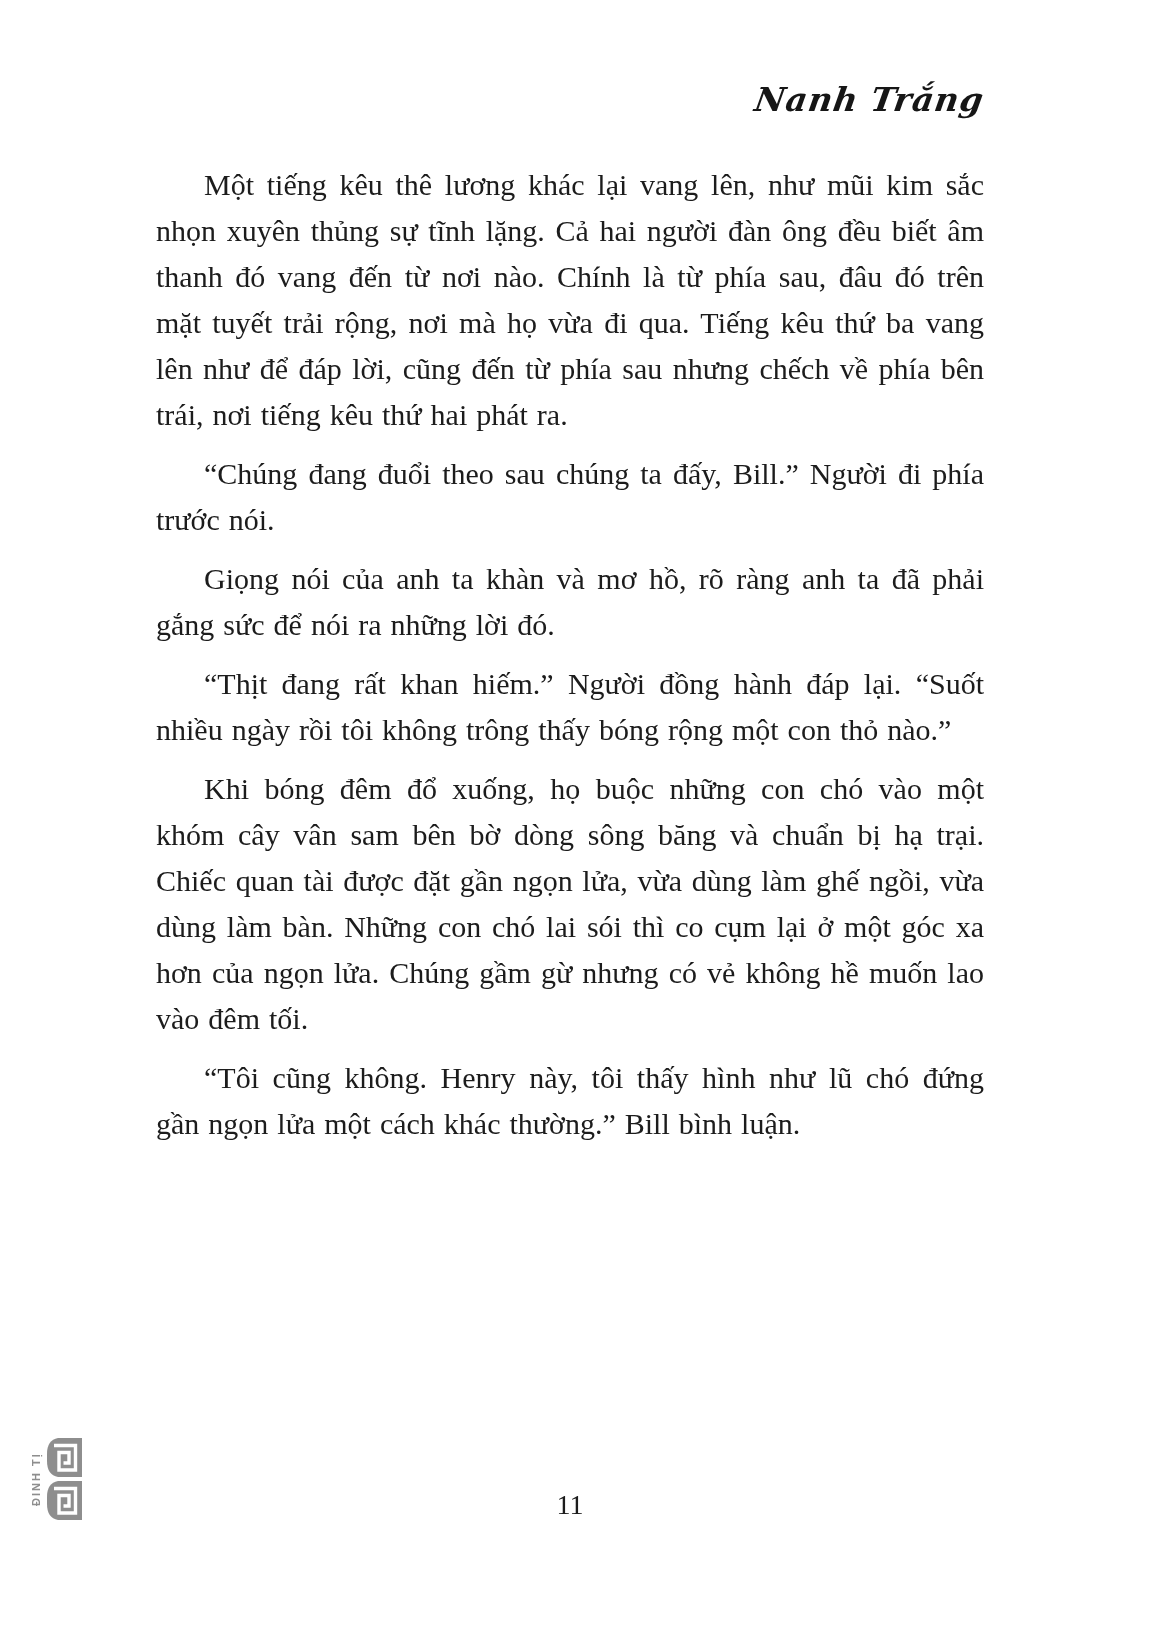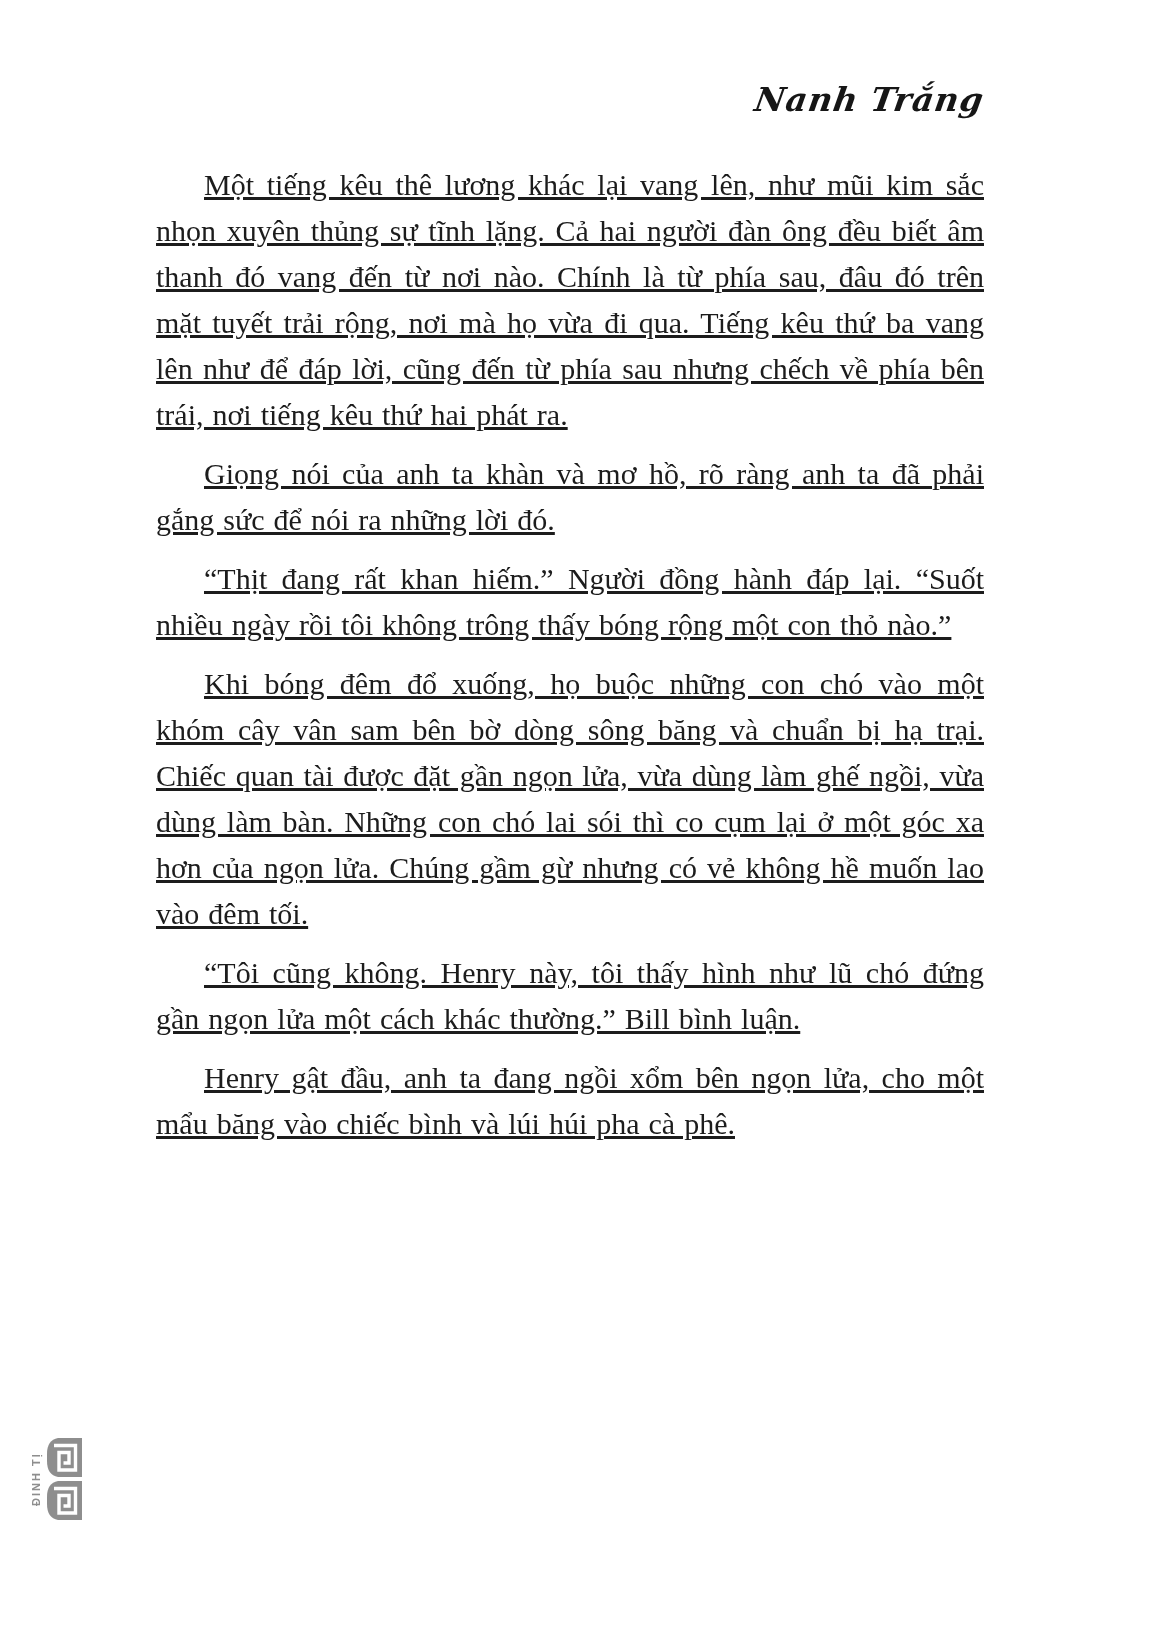--- a/index.html
+++ b/index.html
@@ -39,21 +39,20 @@
     width: 828px;
   }
   .para {
     margin: 0 0 13px 0;
     font-size: 30px;
     line-height: 46px;
     text-align: justify;
     text-indent: 48px;
     word-spacing: 1.5px;
     color: #1c1c1c;
-    text-decoration: underline;
   }
   
   .page-number {
     position: absolute;
     top: 1489px;
     left: 156px;
     width: 828px;
     text-align: center;
     font-size: 28px;
     color: #1c1c1c;
@@ -86,36 +85,37 @@
 </style>
 </head>
 <body>
 
 <div class="page">
 
   <div class="running-head">Nanh Trắng</div>
 
   <main class="content">
     <p class="para">Một tiếng kêu thê lương khác lại vang lên, như mũi kim sắc nhọn xuyên thủng sự tĩnh lặng. Cả hai người đàn ông đều biết âm thanh đó vang đến từ nơi nào. Chính là từ phía sau, đâu đó trên mặt tuyết trải rộng, nơi mà họ vừa đi qua. Tiếng kêu thứ ba vang lên như để đáp lời, cũng đến từ phía sau nhưng chếch về phía bên trái, nơi tiếng kêu thứ hai phát ra.</p>
+    <p class="para">“Chúng đang đuổi theo sau chúng ta đấy, Bill.” Người đi phía trước nói.</p>
     <p class="para">Giọng nói của anh ta khàn và mơ hồ, rõ ràng anh ta đã phải gắng sức để nói ra những lời đó.</p>
     <p class="para">“Thịt đang rất khan hiếm.” Người đồng hành đáp lại. “Suốt nhiều ngày rồi tôi không trông thấy bóng rộng một con thỏ nào.”</p>
     <p class="para">Khi bóng đêm đổ xuống, họ buộc những con chó vào một khóm cây vân sam bên bờ dòng sông băng và chuẩn bị hạ trại. Chiếc quan tài được đặt gần ngọn lửa, vừa dùng làm ghế ngồi, vừa dùng làm bàn. Những con chó lai sói thì co cụm lại ở một góc xa hơn của ngọn lửa. Chúng gầm gừ nhưng có vẻ không hề muốn lao vào đêm tối.</p>
     <p class="para">“Tôi cũng không. Henry này, tôi thấy hình như lũ chó đứng gần ngọn lửa một cách khác thường.” Bill bình luận.</p>
-    <p class="para">Henry gật đầu, anh ta đang ngồi xổm bên ngọn lửa, cho một mẩu băng vào chiếc bình và lúi húi pha cà phê.</p>
   </main>
 
   <div class="publisher-mark">
     <span class="publisher-name">ĐINH TỊ</span>
     <svg class="publisher-glyph" width="40" height="84" viewBox="0 0 40 84" aria-hidden="true">
 
       <g fill="#8e8e8e">
         <path d="M36,1 L36,40 L12,40 Q1,38 1,24 L1,17 Q1,3 12,1 Z"></path>
         <path d="M36,44 L36,83 L12,83 Q1,81 1,67 L1,60 Q1,46 12,44 Z"></path>
       </g>
       <g fill="none" stroke="#ffffff" stroke-width="3.4">
         <path d="M8,8.5 H29.5 V33 H13 V15.5 H23 V26 H17.5"></path>
         <path d="M8,51.5 H29.5 V76 H13 V58.5 H23 V69 H17.5"></path>
       </g>
     </svg>
   </div>
 
+  <div class="page-number">11</div>
 
 </div>
 
 </body></html>

